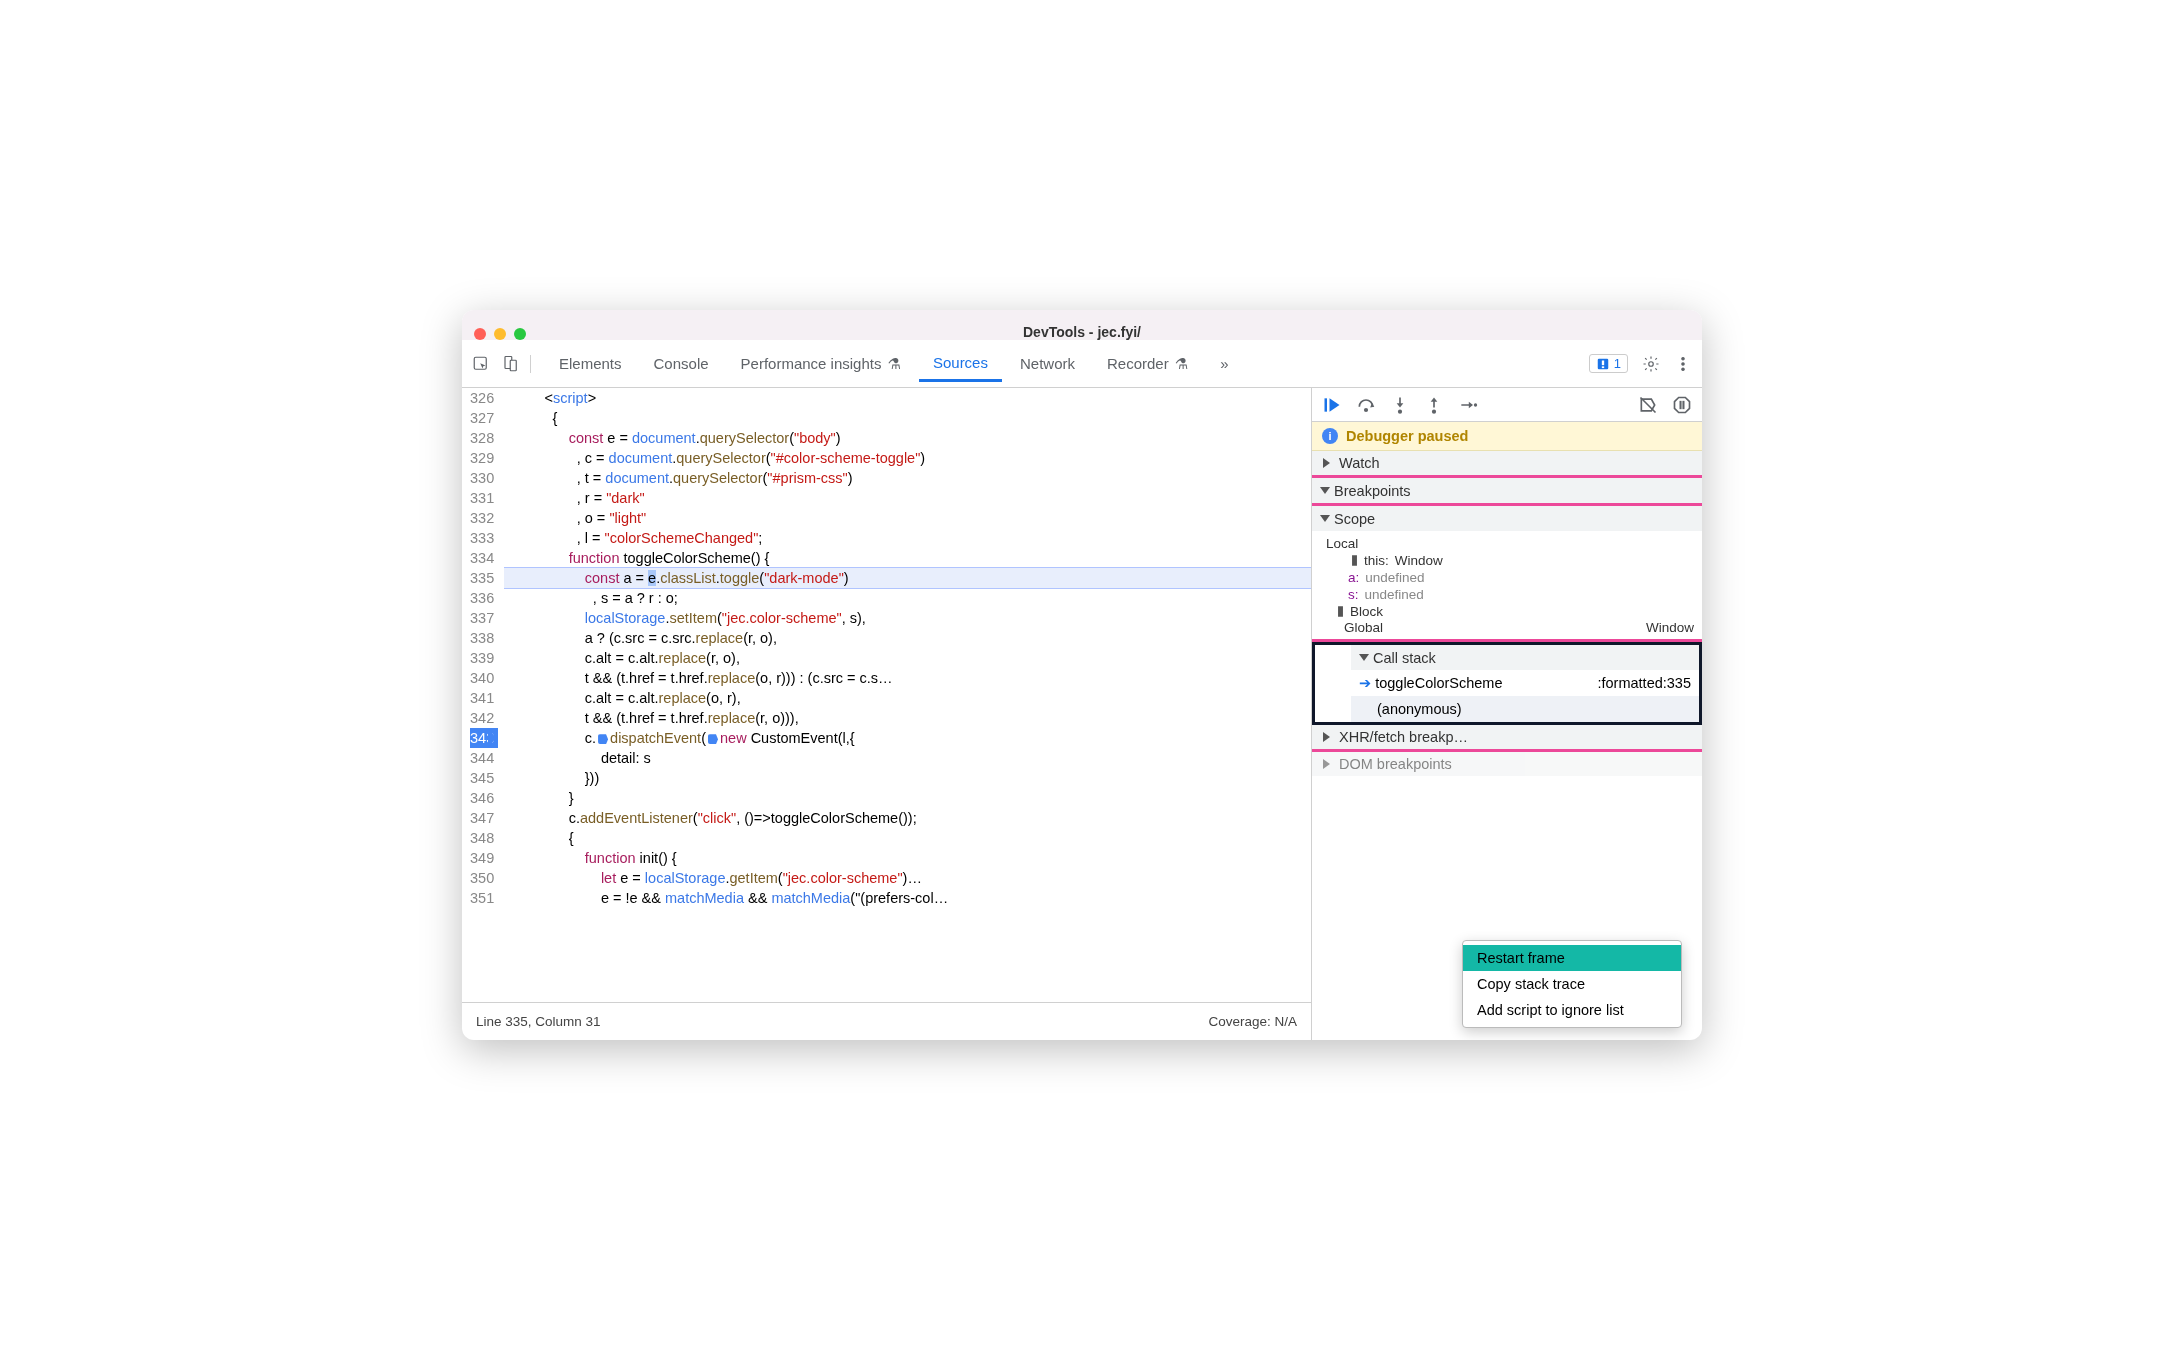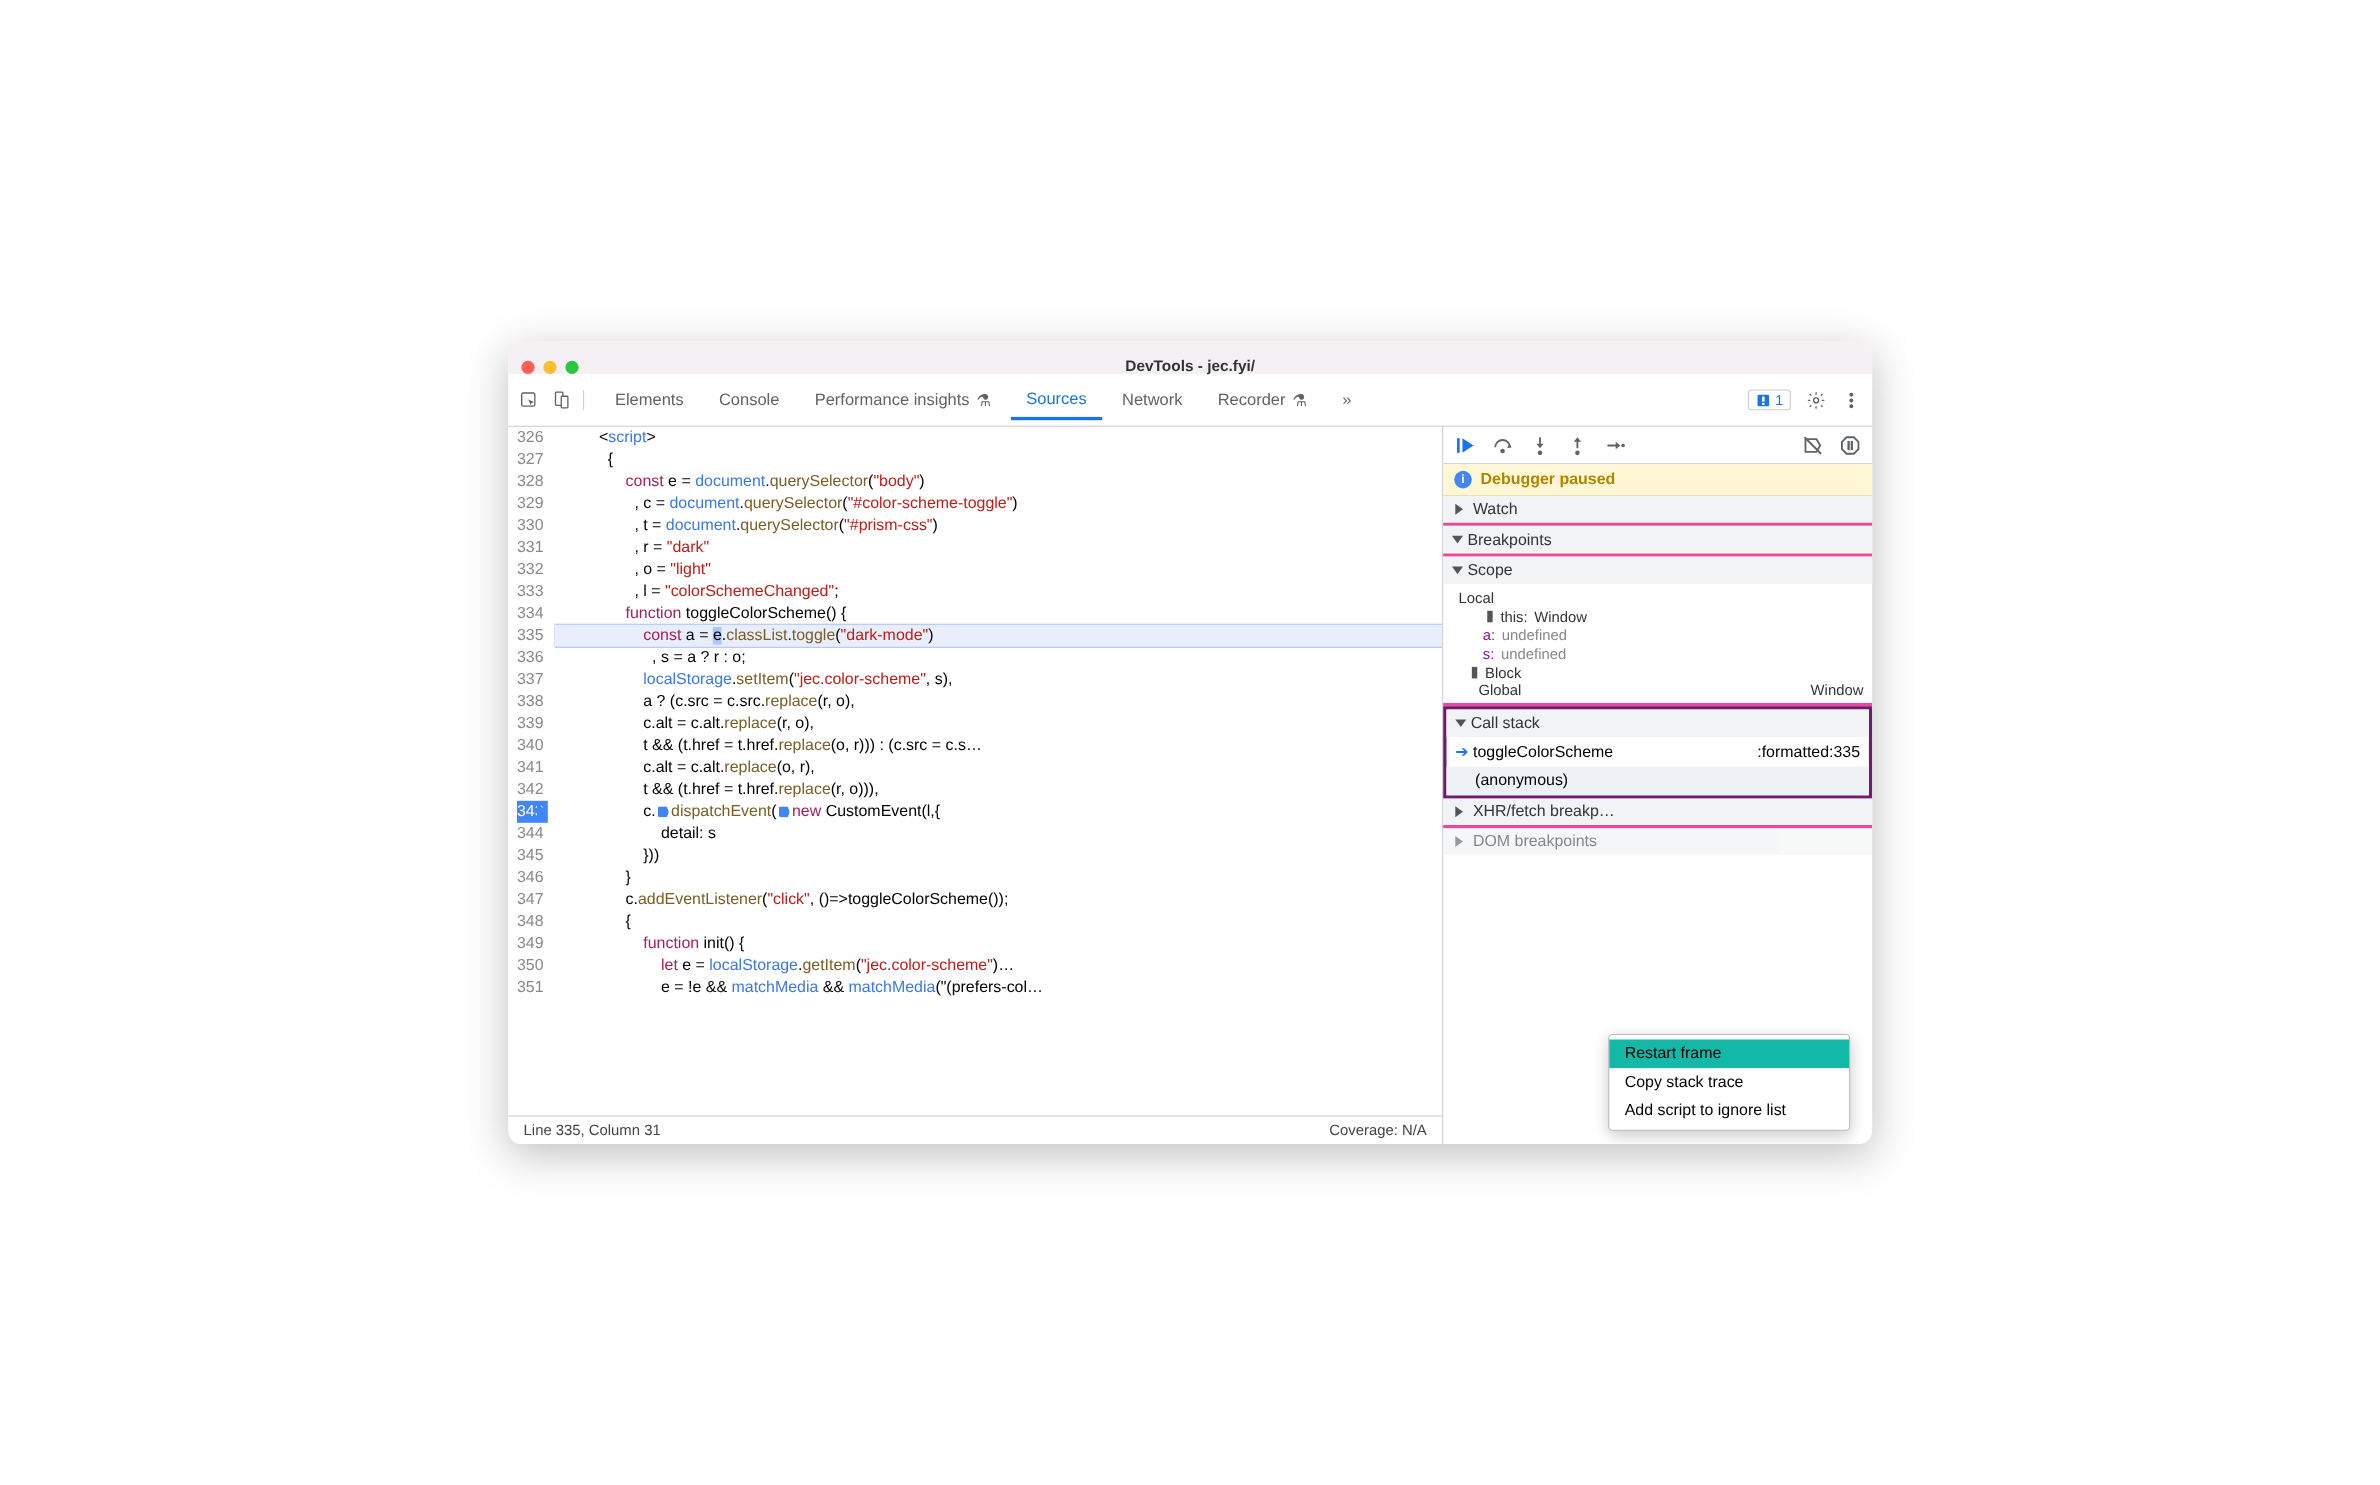--- a/index.html
+++ b/index.html
@@ -28,21 +28,21 @@
 .gutter { background:#fff; color:#888; text-align:right; padding:0 10px 0 8px; user-select:none;}
 .gutter .ln { height:20px; }
 .gutter .ln.bp { background:#4285f4; color:#fff; position:relative; padding-right:4px; margin-right:-4px;}
 .gutter .ln.bp::after{content:""; position:absolute; right:-8px; top:0; border:10px solid transparent; border-left:8px solid #4285f4;}
 .src { flex:1; white-space:pre; overflow:hidden;}
 .src .row{height:20px;}
 .src .hl{background:#e8eefc; box-shadow:0 1px 0 #b0c4ff, 0 -1px 0 #b0c4ff;}
 .src .sel{background:#a8c7fa;}
 .k-tag{color:#3b78e7;} .k-kw{color:#a71d5d;} .k-fn{color:#795e26;} .k-str{color:#c41a16;}
 .bpmark{display:inline-block; width:10px; height:10px; background:#4285f4; border-radius:2px; margin:0 2px; vertical-align:middle; clip-path:polygon(0 0,80% 0,100% 50%,80% 100%,0 100%);}
-.status { height:26px; border-top:1px solid #d0d0d0; display:flex; align-items:center; padding:0 14px; font-size:13.5px; color:#444; justify-content:space-between;margin-top:16px;}
+.status { height:38px; border-top:1px solid #d0d0d0; display:flex; align-items:center; padding:0 14px; font-size:13.5px; color:#444; justify-content:space-between;margin-top:16px;}
 .right-pane { width:390px; display:flex; flex-direction:column; min-height:0;}
 .dbgbar { height:34px; border-bottom:1px solid #d0d0d0; display:flex; align-items:center; padding:0 10px; gap:14px;}
 .dbgbar svg{width:20px; height:20px;}
 .dbgbar .resume path{fill:#1a73e8;}
 .banner{background:#fff7d6; color:#b08500; font-weight:600; padding:6px 10px; font-size:14.5px; display:flex; align-items:center; gap:8px; border-bottom:1px solid #e8e0b0;}
 .banner .i{width:16px; height:16px; border-radius:50%; background:#4285f4; color:#fff; display:flex; align-items:center; justify-content:center; font-size:11px; font-weight:700;}
 .section{border-bottom:3px solid #ec4899;}
 .sec-h{background:#f1f3f4; padding:4px 8px; font-size:14.5px; color:#333; display:flex; align-items:center; gap:4px;}
 .sec-h .tri{width:0;height:0;border:5px solid transparent;}
 .tri.dn{border-top:7px solid #555; margin-top:5px;}
@@ -50,21 +50,21 @@
 .sec-b{padding:4px 8px; font-size:14px; color:#333;}
 .bpitem{display:flex; align-items:flex-start; gap:8px; padding:3px 0;}
 .cb{width:15px; height:15px; border:1.5px solid #888; border-radius:3px; margin-top:2px; flex-shrink:0;}
 .cb.on{background:#1a73e8; border-color:#1a73e8; position:relative;}
 .cb.on::after{content:""; position:absolute; left:3px; top:0px; width:5px; height:9px; border:solid #fff; border-width:0 2px 2px 0; transform:rotate(45deg);}
 .mono{font-family:Menlo,Consolas,monospace; font-size:13.5px;}
 .scope .row{display:flex; gap:6px; padding:1px 0;}
 .scope .ind1{padding-left:14px;} .scope .ind2{padding-left:28px;}
 .var-n{color:#881391;} .var-v{color:#888;}
 .scope .global{display:flex; justify-content:space-between; padding-left:14px;gap:16px;}
-.callstack-box{border:3px solid #701a75;}
+.callstack-box{border:3px solid #0f172a;padding-left:36px;}
 .csrow{display:flex; justify-content:space-between; padding:5px 8px; font-size:14.5px; align-items:center;}
 .csrow .arrow{color:#1a73e8; margin-right:4px;}
 .csrow .loc{color:#000000;}
 .ctxmenu{position:absolute; right:20px; bottom:12px; background:#fff; border:1px solid #bbb; border-radius:4px; box-shadow:0 4px 14px rgba(0,0,0,.2); padding:4px 0; font-size:14.5px; width:220px;}
 .ctxmenu .mi{padding:5px 14px;}
 .ctxmenu .mi.hl{background:#14b8a6;}
 .sqbtn{width:16px;height:16px;border:2px solid #5f6368; border-radius:2px; position:relative;}
 .sqbtn::after{content:""; position:absolute; left:3px; top:1px; border:5px solid transparent; border-left:7px solid #5f6368;}
 </style>
 </head>

